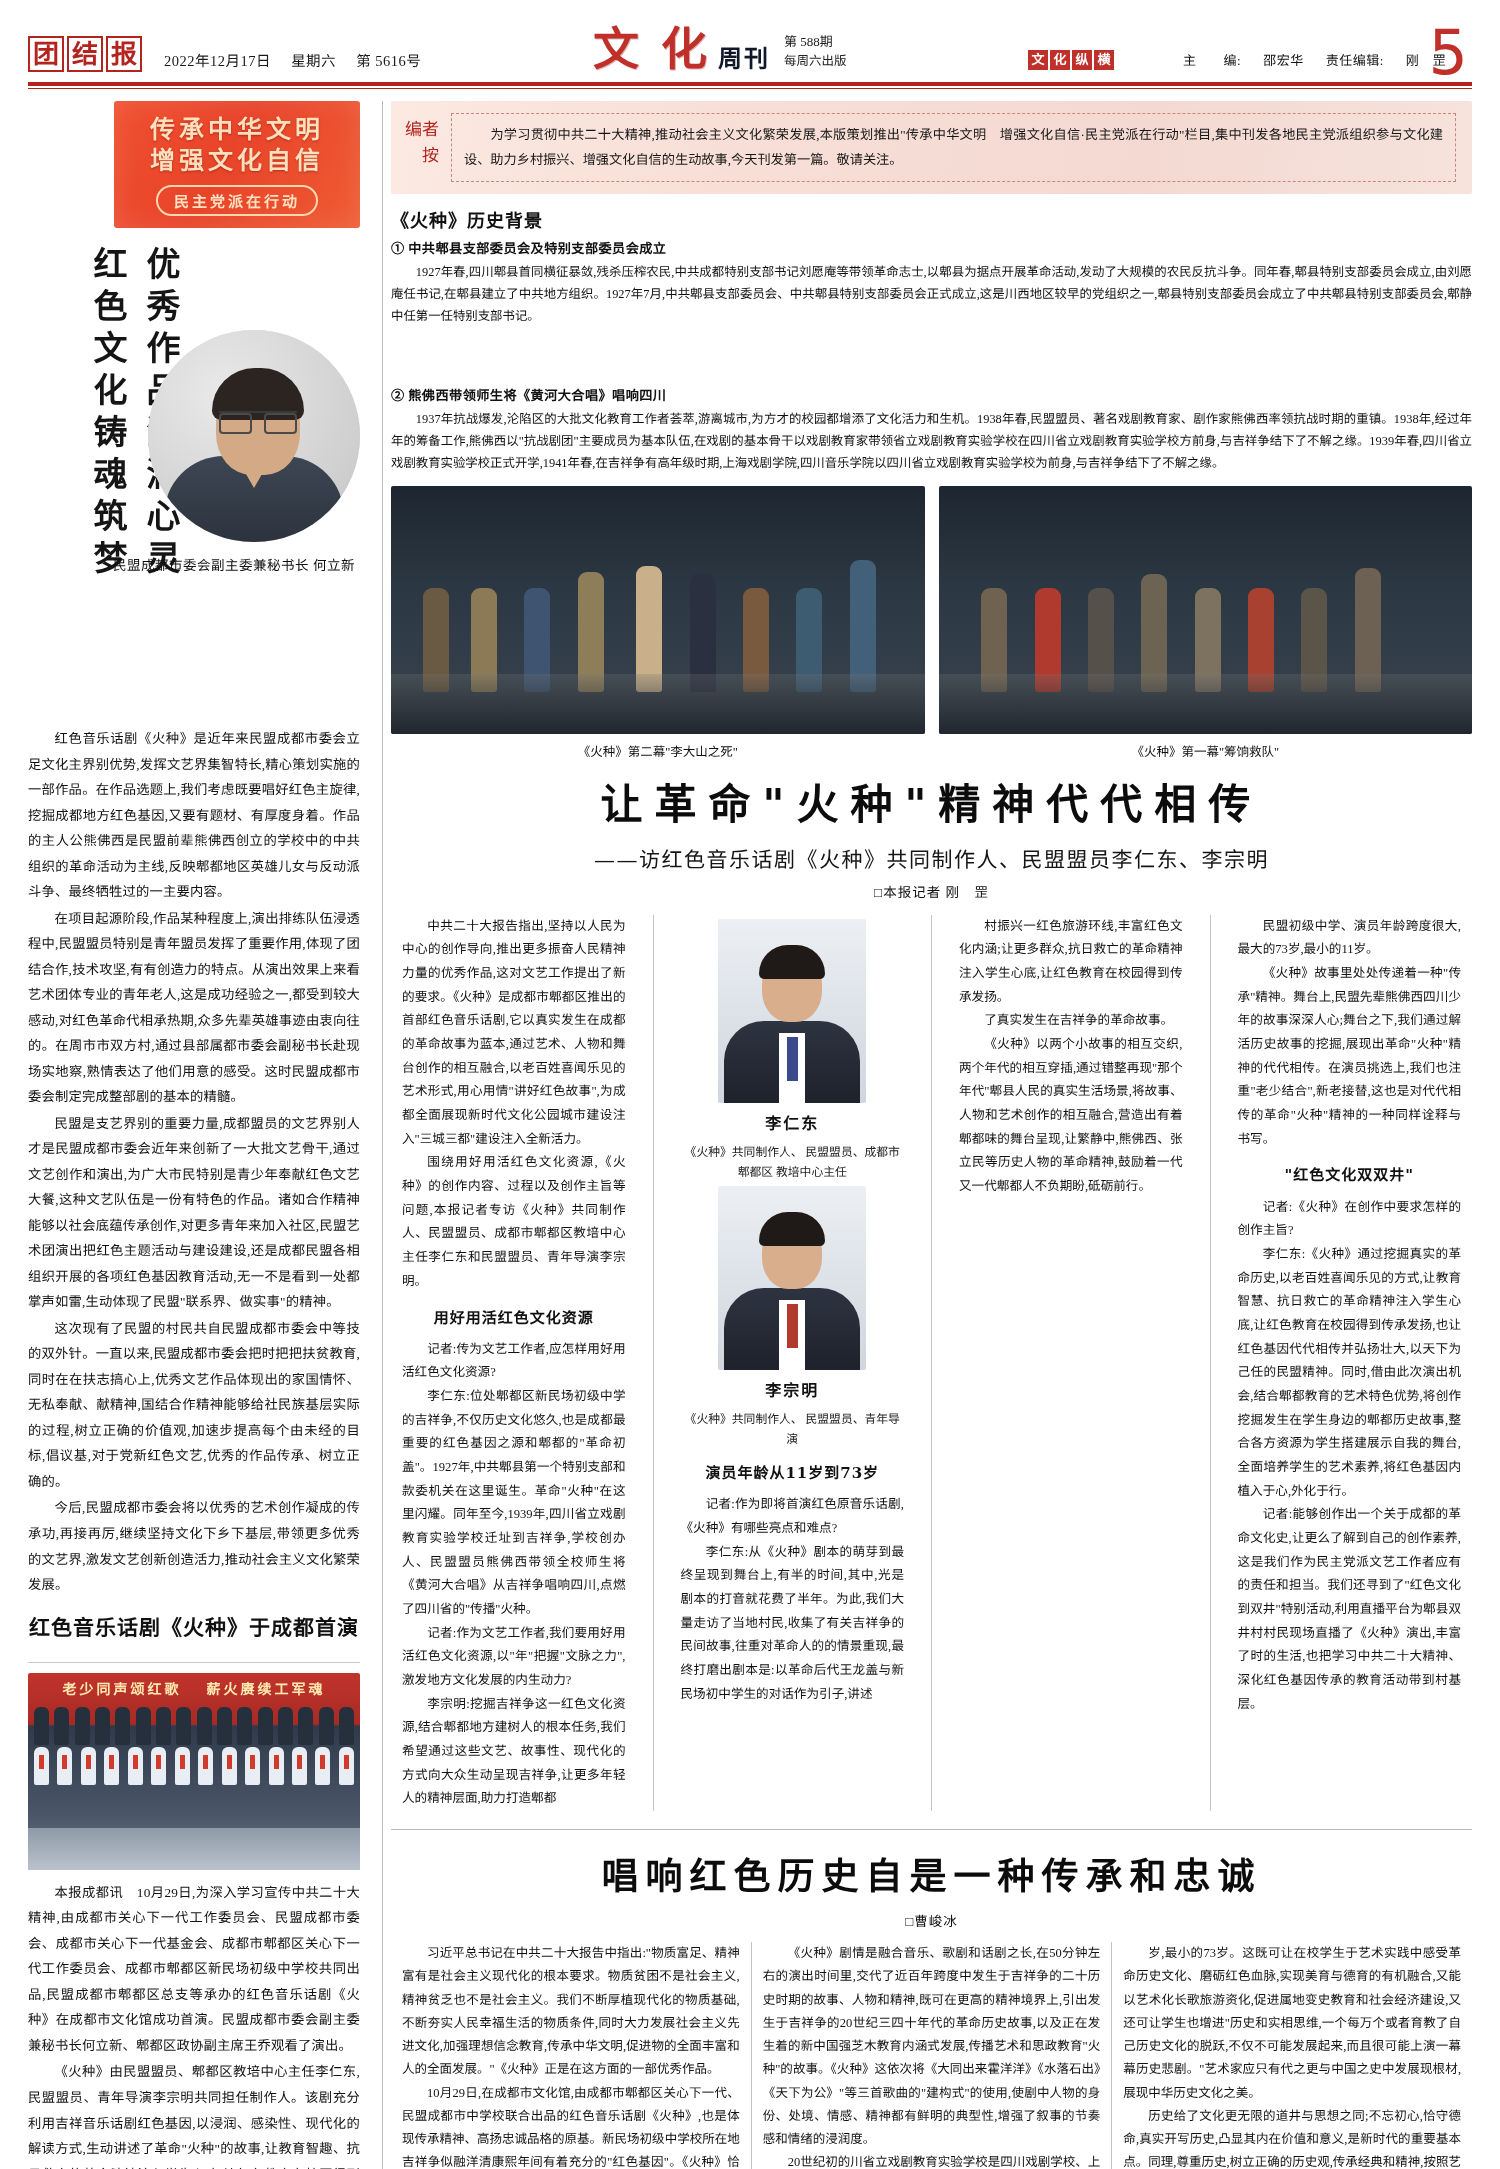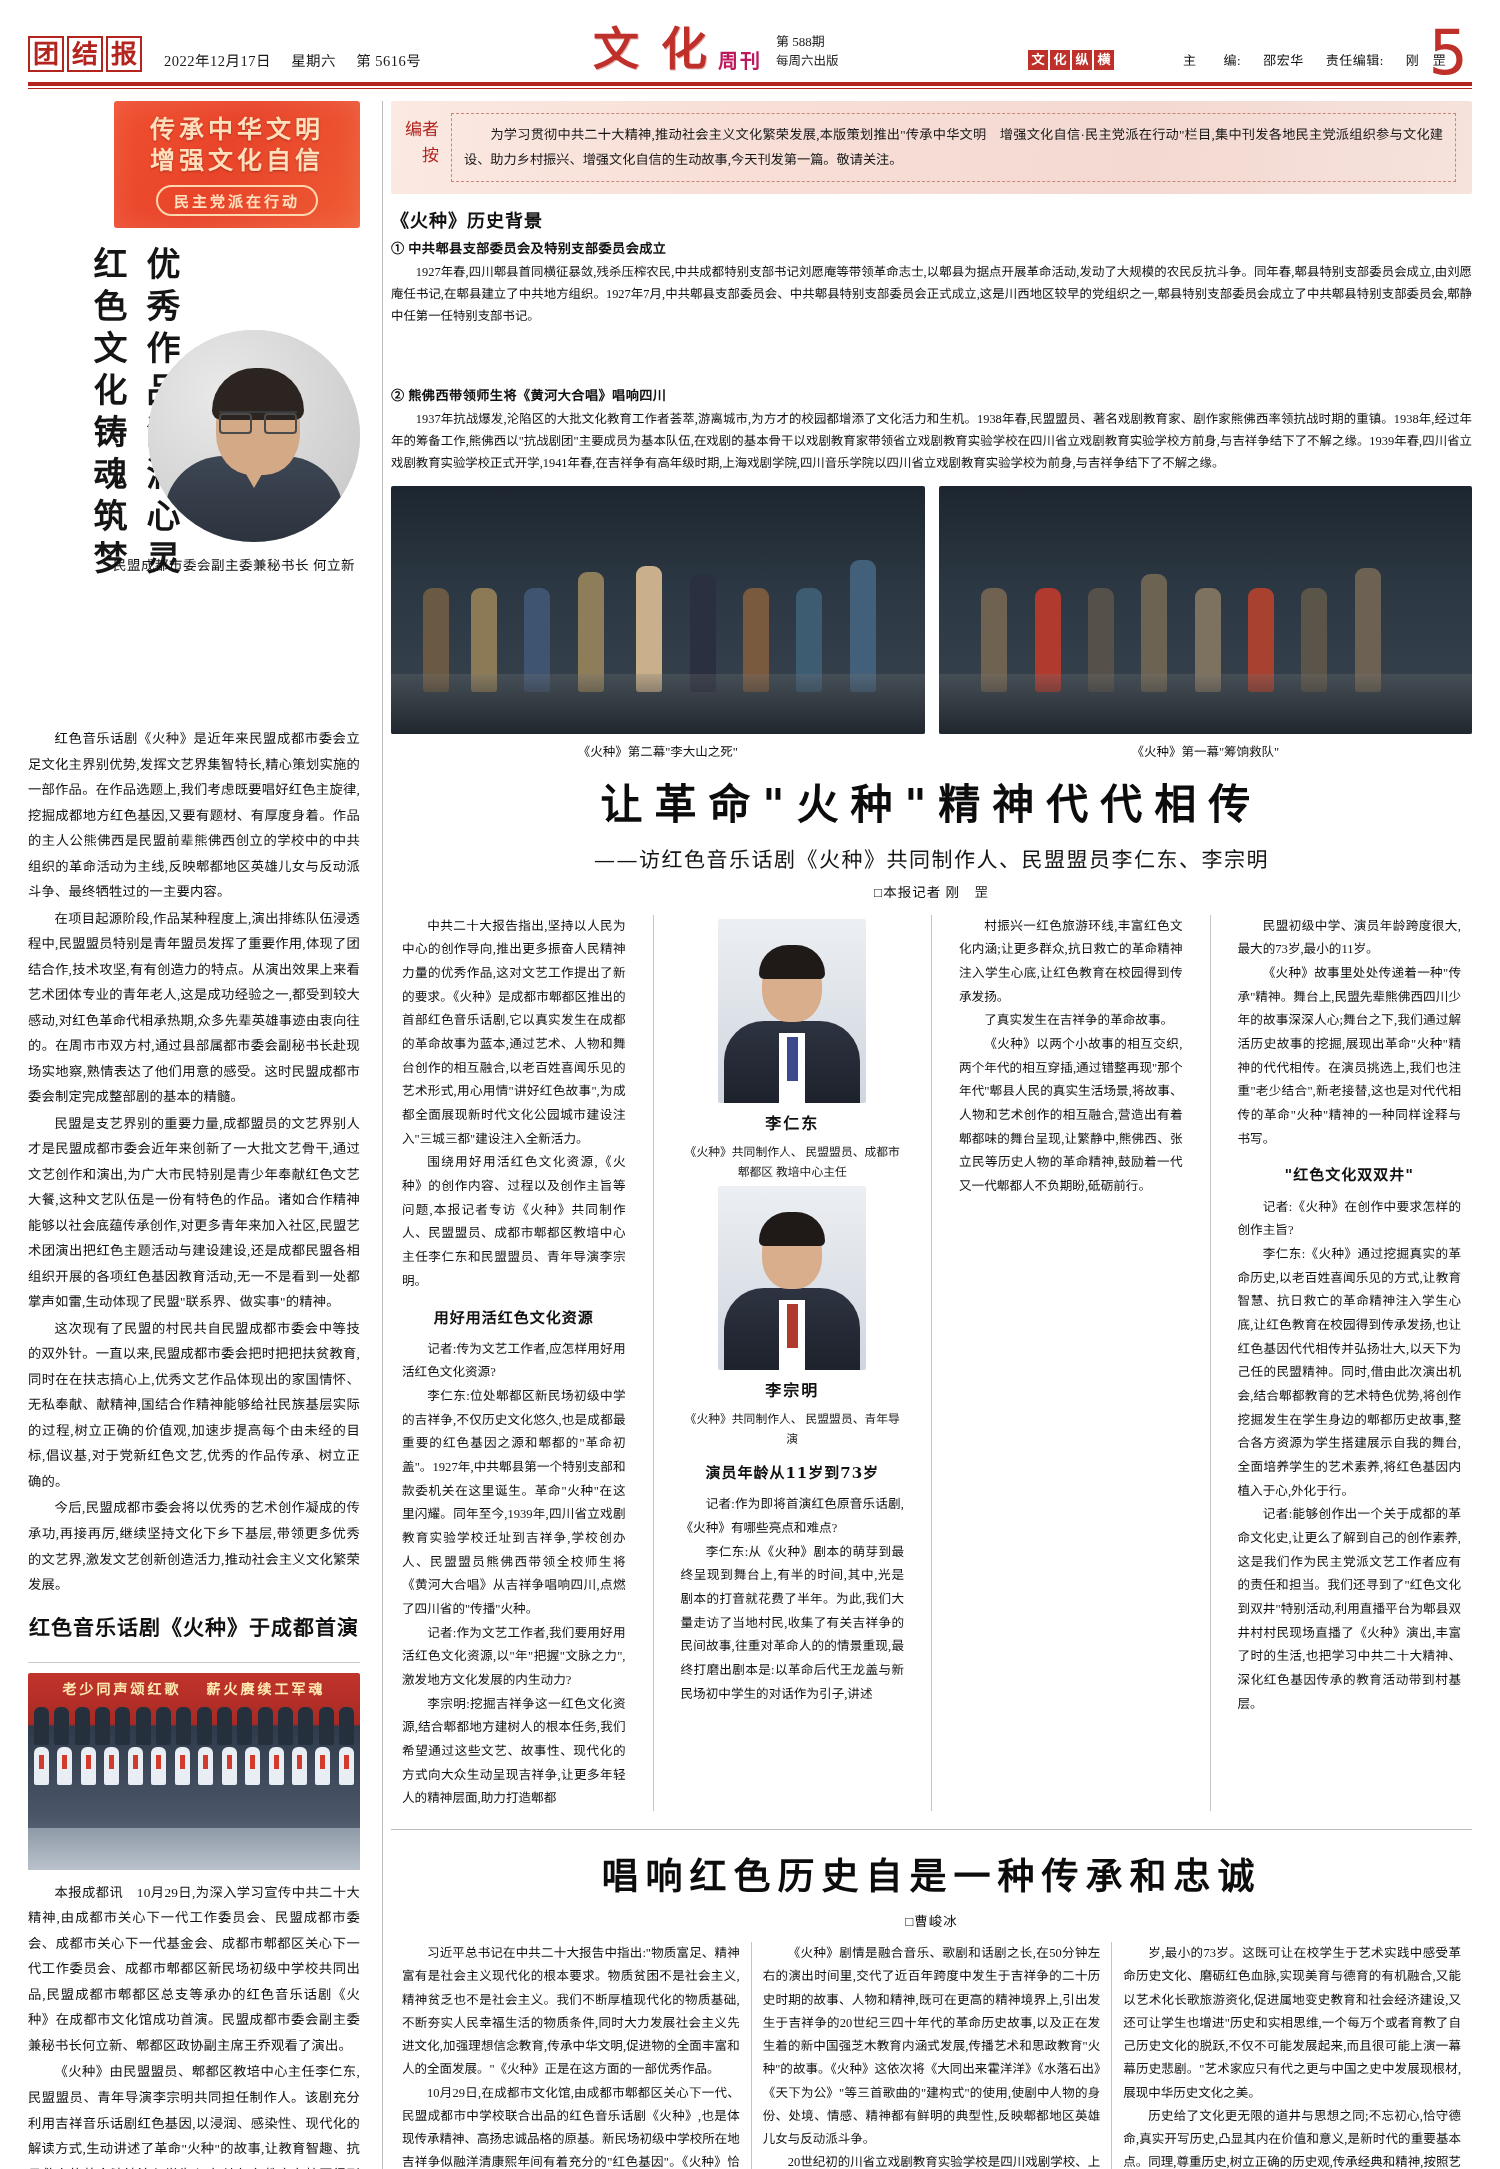--- a/index.html
+++ b/index.html
@@ -24,21 +24,21 @@
   .issue-line { margin-left: 22px; font-size: 14.5px; letter-spacing: .5px; color: #1a1a1a; padding-bottom: 2px;
                 font-family: "Liberation Serif", serif; }
   .issue-line span { margin-right: 16px; }
 
   .brand-wrap { position: absolute; left: 565px; bottom: 0; display: flex; align-items: flex-end; }
   .brand-big {
     font-size: 46px; font-weight: 700; color: #c0302a; letter-spacing: 3px;
     font-family: "DejaVu Serif", serif; line-height: 1;
     text-shadow: 1px 1px 0 rgba(160,30,25,.35);
   }
-  .brand-sub { font-size: 20px; font-weight: 700; color: #be185d; margin-left: 8px; letter-spacing: 2px; line-height: 1.1; }
+  .brand-sub { font-size: 24px; font-weight: 700; color: #0f172a; margin-left: 8px; letter-spacing: 2px; line-height: 1.1; }
   .brand-meta { margin-left: 14px; font-size: 12.5px; color: #222; line-height: 1.45; padding-bottom: 2px; }
   .brand-meta div:first-child { font-size: 13px; }
 
   .col-stamp { position: absolute; left: 1000px; bottom: 2px; display: flex; gap: 2px; }
   .col-stamp i {
     font-style: normal; width: 20px; height: 20px; background: #c0302a; color: #fff;
     font-size: 13px; line-height: 20px; text-align: center; font-weight: 700;
     font-family: "DejaVu Serif", serif;
   }
   .editors { position: absolute; left: 1155px; bottom: 3px; font-size: 13px; letter-spacing: .5px; white-space: nowrap; }
@@ -457,21 +457,21 @@
       <div class="bighead2">唱响红色历史自是一种传承和忠诚</div>
       <div class="author2">□曹峻冰</div>
 
       <div class="quad">
         <div class="c">
           <p>习近平总书记在中共二十大报告中指出:"物质富足、精神富有是社会主义现代化的根本要求。物质贫困不是社会主义,精神贫乏也不是社会主义。我们不断厚植现代化的物质基础,不断夯实人民幸福生活的物质条件,同时大力发展社会主义先进文化,加强理想信念教育,传承中华文明,促进物的全面丰富和人的全面发展。"《火种》正是在这方面的一部优秀作品。</p>
           <p>10月29日,在成都市文化馆,由成都市郫都区关心下一代、民盟成都市中学校联合出品的红色音乐话剧《火种》,也是体现传承精神、高扬忠诚品格的原基。新民场初级中学校所在地吉祥争似融洋清康熙年间有着充分的"红色基因"。《火种》恰恰借由地历史,纪念红色基因教育的传承和创新,力求为地方的红色基因历史事件和当代文化之声,将革命作用。从历史、精神上,重温先辈的光辉、张立民等英雄人物从人经,对人、主题的历史重含而张德得有致,感染力强。在一定程度上,《火种》的"音乐剧+话剧"建构既大大增强了舞台艺术自身的传承与传播,又提升了观众的欣赏水平和获得感。</p>
         </div>
         <div class="sep"></div>
         <div class="c">
-          <p>《火种》剧情是融合音乐、歌剧和话剧之长,在50分钟左右的演出时间里,交代了近百年跨度中发生于吉祥争的二十历史时期的故事、人物和精神,既可在更高的精神境界上,引出发生于吉祥争的20世纪三四十年代的革命历史故事,以及正在发生着的新中国强芝木教育内涵式发展,传播艺术和思政教育"火种"的故事。《火种》这依次将《大同出来霍洋洋》《水落石出》《天下为公》"等三首歌曲的"建构式"的使用,使剧中人物的身份、处境、情感、精神都有鲜明的典型性,反映郫都地区英雄儿女与反动派斗争。</p>
+          <p>《火种》剧情是融合音乐、歌剧和话剧之长,在50分钟左右的演出时间里,交代了近百年跨度中发生于吉祥争的二十历史时期的故事、人物和精神,既可在更高的精神境界上,引出发生于吉祥争的20世纪三四十年代的革命历史故事,以及正在发生着的新中国强芝木教育内涵式发展,传播艺术和思政教育"火种"的故事。《火种》这依次将《大同出来霍洋洋》《水落石出》《天下为公》"等三首歌曲的"建构式"的使用,使剧中人物的身份、处境、情感、精神都有鲜明的典型性,增强了叙事的节奏感和情绪的浸润度。</p>
           <p>20世纪初的川省立戏剧教育实验学校是四川戏剧学校、上海戏剧学院等的前身,这所戏剧人曾对吉祥争的红色文化、人才的同学们更应重视和其家国情怀。如果说吉祥争的红色文化是"双井精神"的重要源头,那么《火种》的创作与展演就是对这份精神最好的传承。</p>
         </div>
         <div class="sep"></div>
         <div class="c">
           <p>岁,最小的73岁。这既可让在校学生于艺术实践中感受革命历史文化、磨砺红色血脉,实现美育与德育的有机融合,又能以艺术化长歌旅游资化,促进属地变史教育和社会经济建设,又还可让学生也增进"历史和实相思维,一个每万个或者育教了自己历史文化的脱跃,不仅不可能发展起来,而且很可能上演一幕幕历史悲剧。"艺术家应只有代之更与中国之史中发展现根材,展现中华历史文化之美。</p>
           <p>历史给了文化更无限的道井与思想之同;不忘初心,恰守德命,真实开写历史,凸显其内在价值和意义,是新时代的重要基本点。同理,尊重历史,树立正确的历史观,传承经典和精神,按照艺术规律艺术化呈现本体,也将成为代的艺术的责任与使命。在某种意义上,音乐话剧《火种》是具有这样价值的创作。它借它目是一个对给人有很质特优秀的红色文艺精品力作。</p>
           <div class="sign">（作者系四川大学教授,四川省电影家协会副主
 席、成都市文艺评论家协会副主席）</div>
         </div>
       </div>

